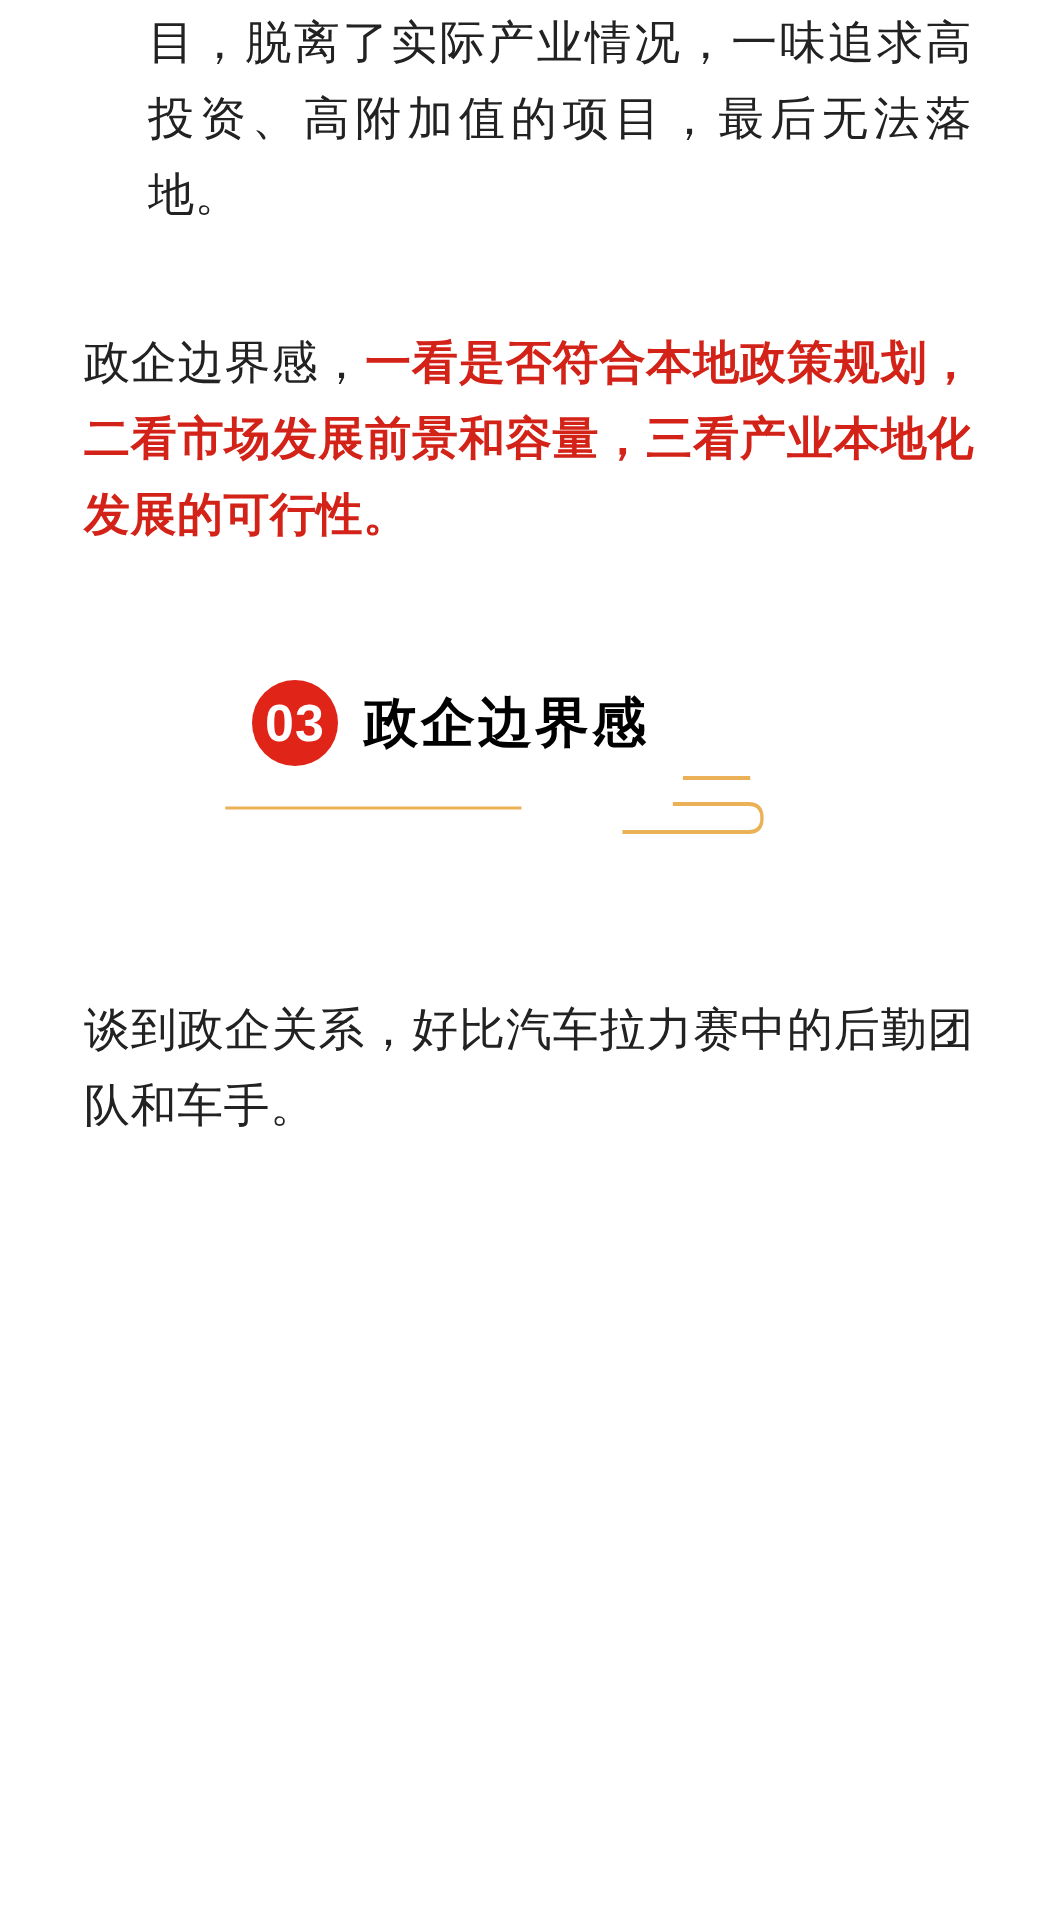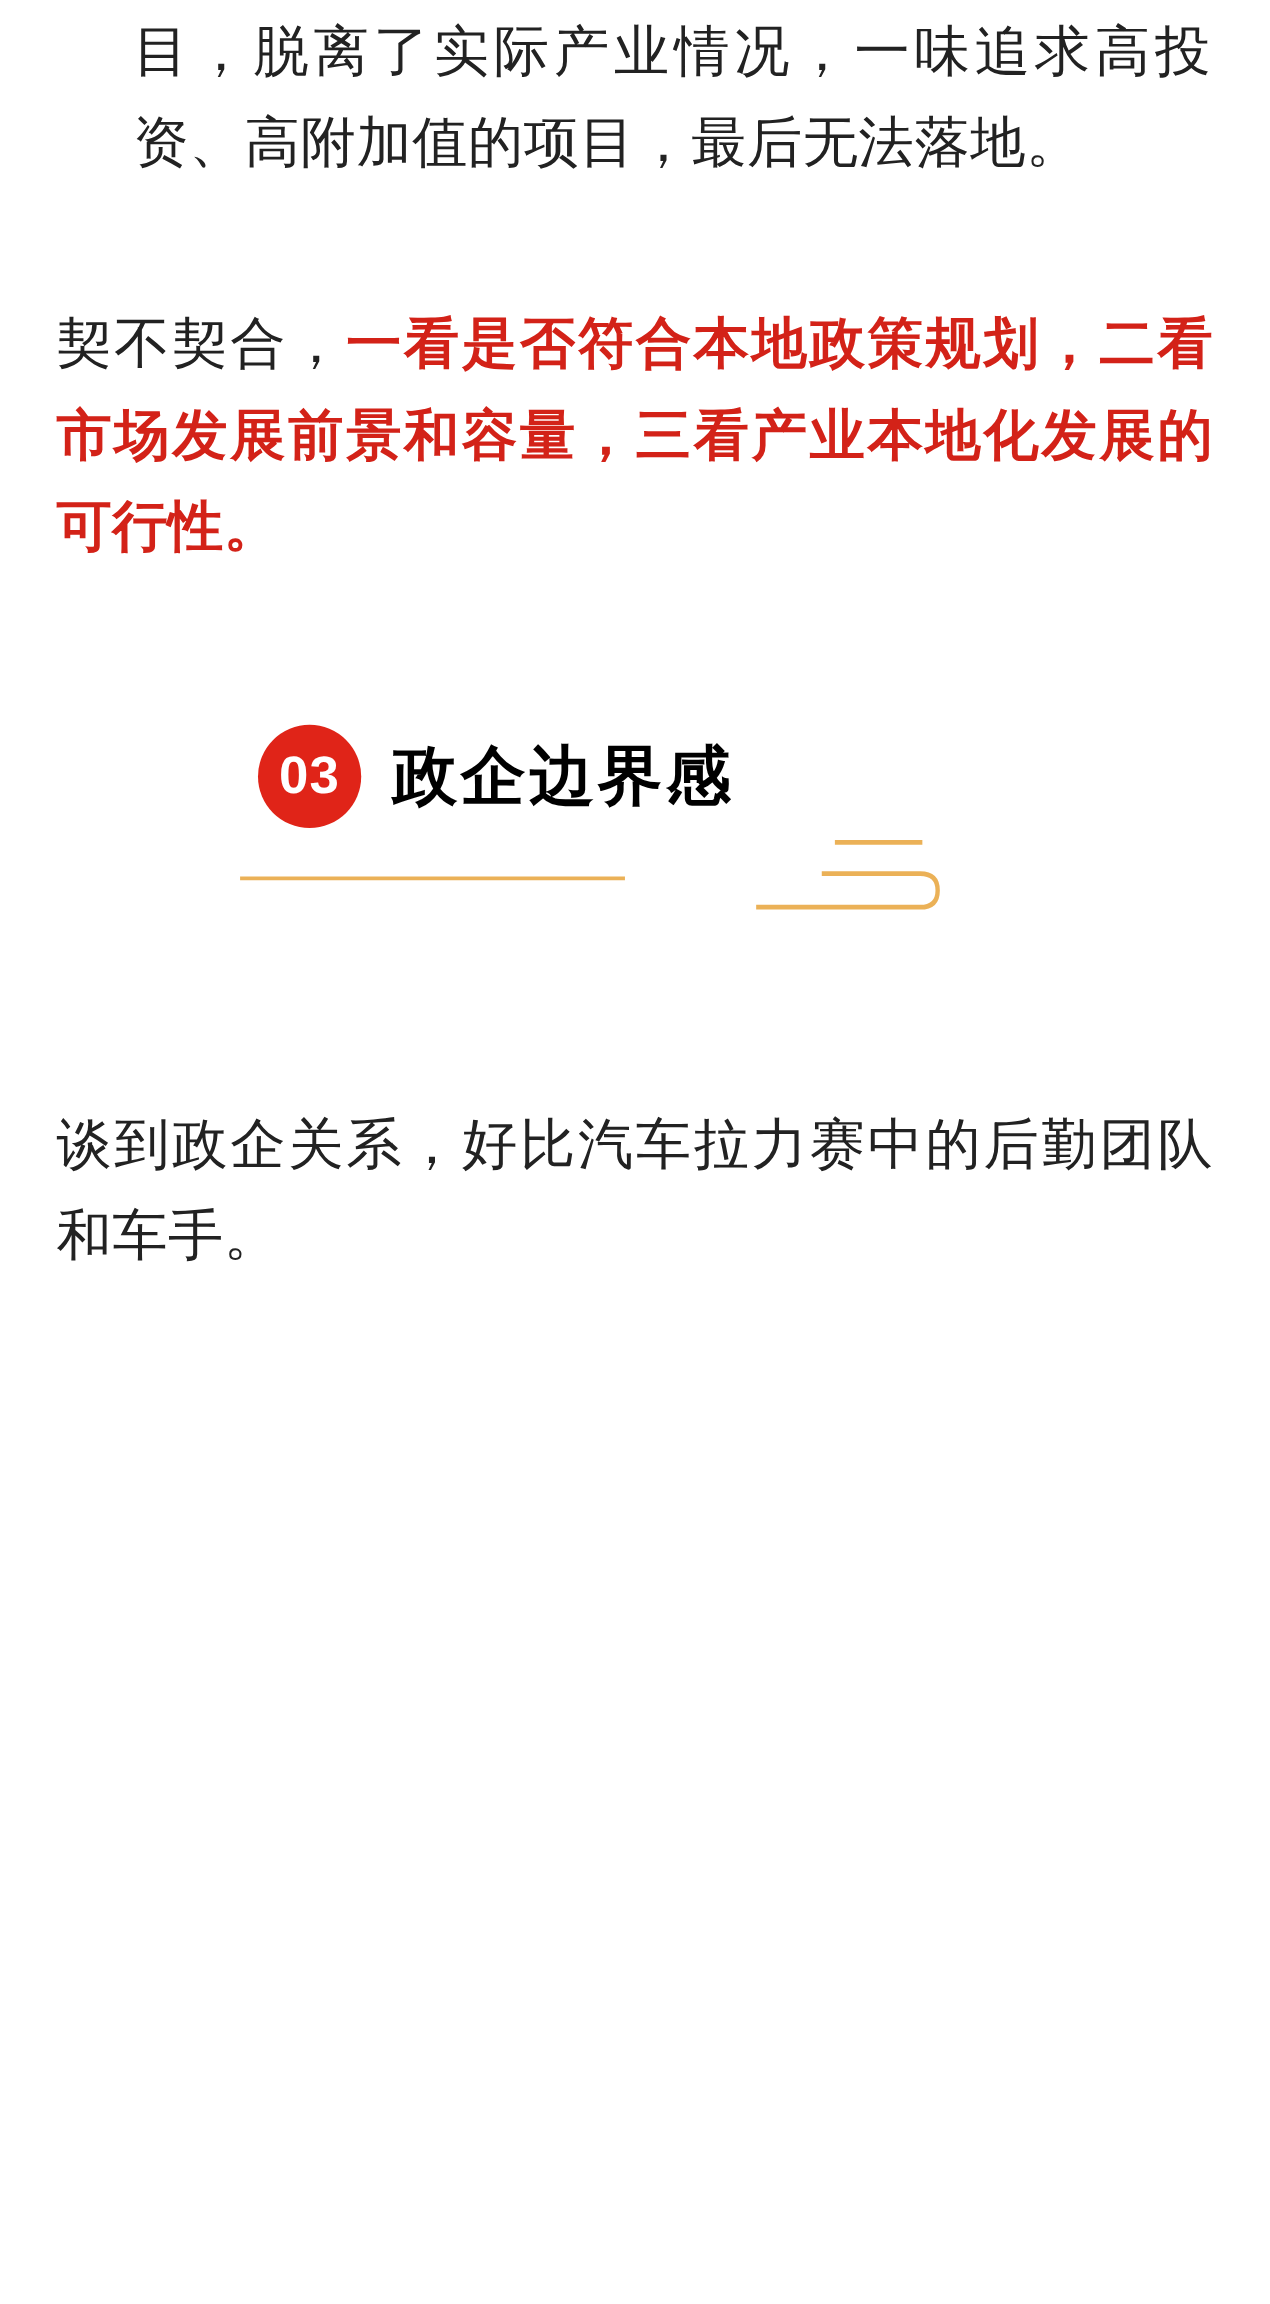--- a/index.html
+++ b/index.html
@@ -12,21 +12,21 @@
     min-height: 1920px;
     font-family: "Liberation Sans", "DejaVu Sans", sans-serif;
     color: #1a1a1a;
     -webkit-font-smoothing: antialiased;
   }
   .page {
     width: 1058px;
     min-height: 1920px;
     position: relative;
     box-sizing: border-box;
-    padding: 0 47px;
+    padding: 0 84px;
   }
 
   
   .para {
     font-size: 46px;
     line-height: 76px;
     letter-spacing: 0.5px;
     color: #222222;
     text-align: justify;
     margin: 0;
@@ -82,21 +82,21 @@
     display: flex;
     align-items: center;
     padding-left: 168px;
   }
   .badge {
     width: 86px;
     height: 86px;
     border-radius: 50%;
     background: #e02418;
     color: #ffffff;
-    font-size: 44px;
+    font-size: 52px;
     font-weight: bold;
     display: flex;
     align-items: center;
     justify-content: center;
     letter-spacing: 1px;
     flex: none;
     z-index: 3;
   }
   .heading-text {
     margin-left: 26px;
@@ -126,21 +126,21 @@
 </head>
 <body>
 
 <div class="page">
 
   <p class="para continued-para">目，脱离了实际产业情况，一味追求高投资、高附加值的项目，最后无法落地。</p>
 
 
 
   <p class="para highlight-para">
-    <span>契不契合，</span><span class="hl-red">一看是否符合本地政策规划，二看市场发展前景和容量，三看产业本地化发展的可行性。</span>
+    <span>政企边界感，</span><span class="hl-red">一看是否符合本地政策规划，二看市场发展前景和容量，三看产业本地化发展的可行性。</span>
   </p>
 
   <div class="section-heading">
     <svg class="deco-lines" viewBox="0 0 1058 190" preserveAspectRatio="none">
       <path d="M168 128 L520 128" stroke="#e8a33a" stroke-width="3" fill="none" opacity="0.85"></path>
       <path d="M700 124 L790 124 Q806 124 806 138 Q806 152 790 152 L640 152" stroke="#e8a33a" stroke-width="4" fill="none" opacity="0.85"></path>
       <path d="M712 98 L792 98" stroke="#e8a33a" stroke-width="4" fill="none" opacity="0.85"></path>
     </svg>
     <div class="heading-inner">
       <div class="badge">03</div>

